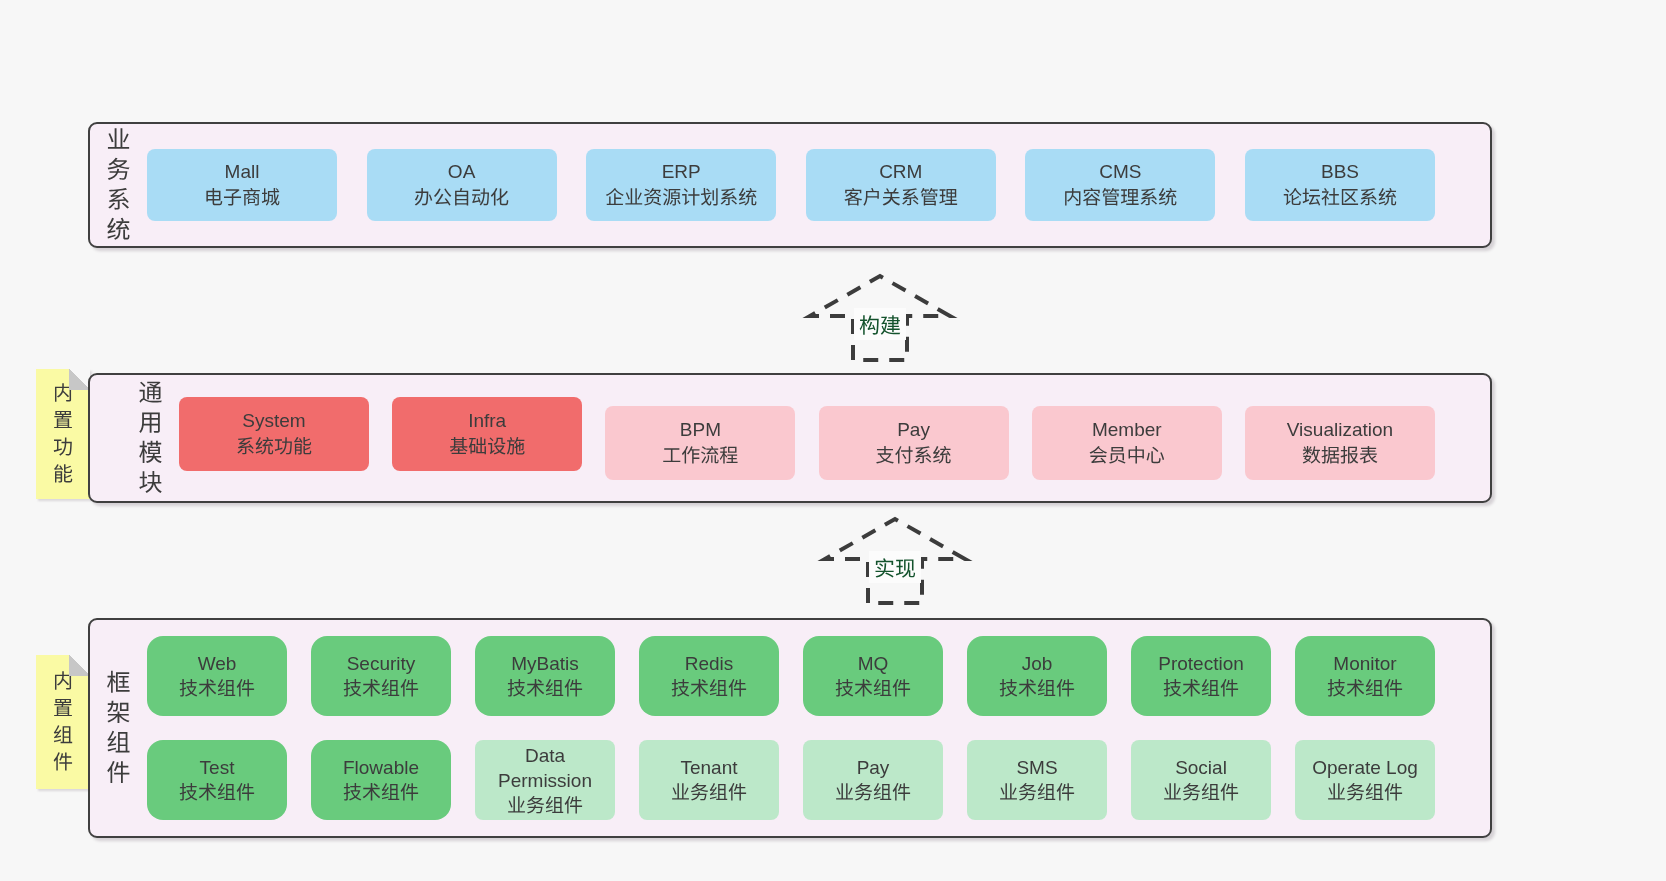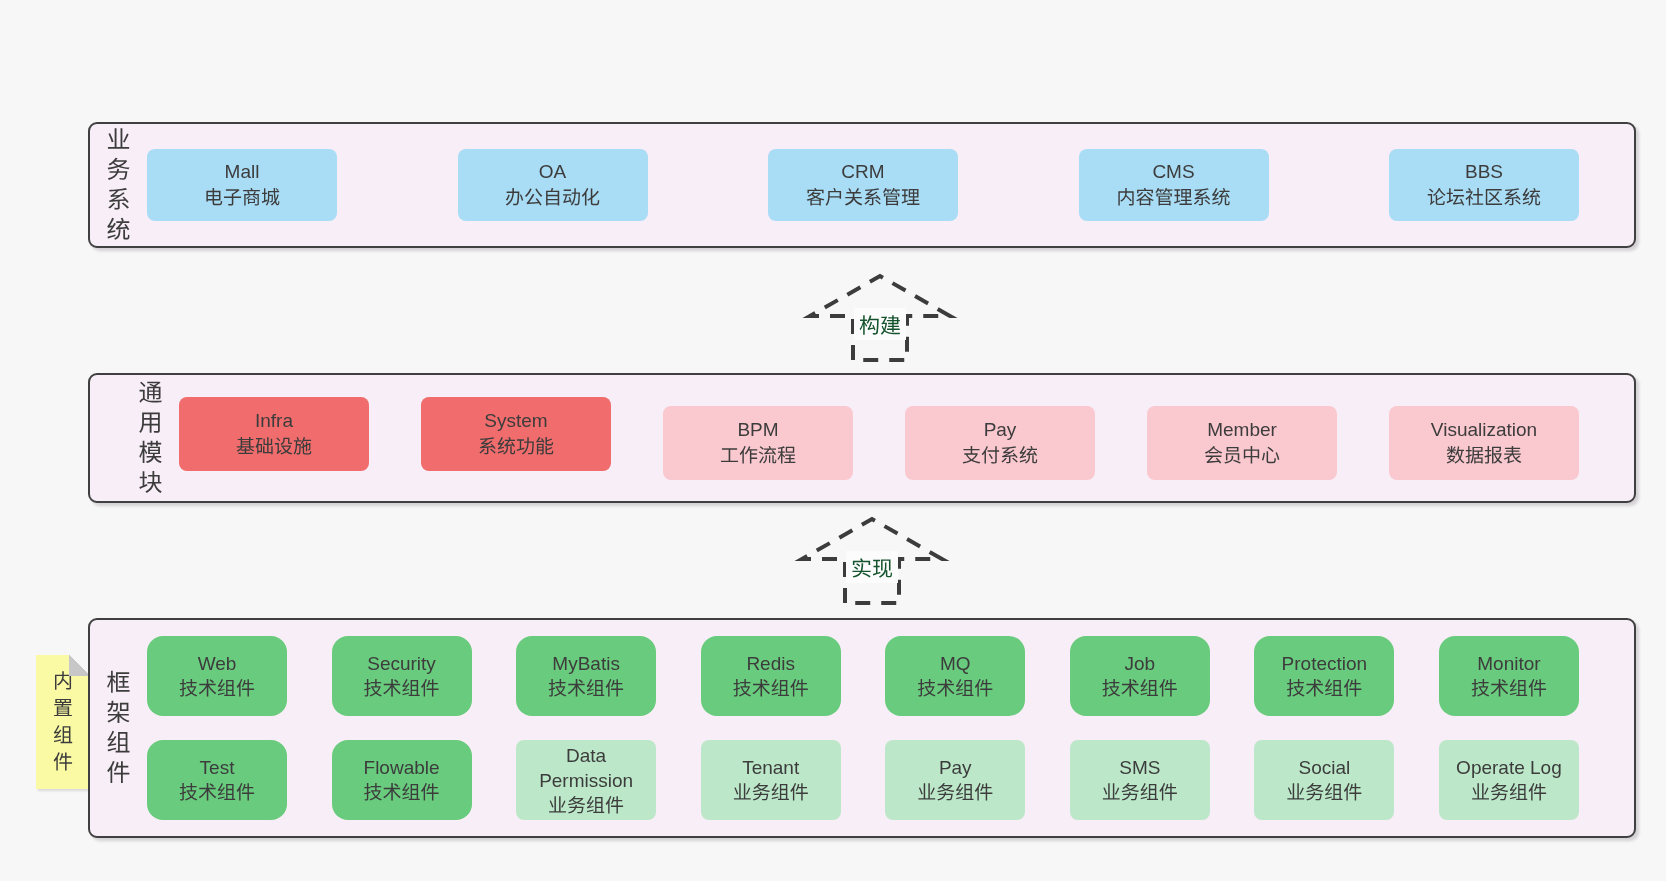--- a/index.html
+++ b/index.html
@@ -13,21 +13,21 @@
     height: 881px;
     background: #f7f7f7;
     overflow: hidden;
     color: #3c3c3c;
   }
 
   
   .panel {
     position: absolute;
     left: 88px;
-    width: 1548px;
+    width: 1404px;
     background: #f8eef7;
     border: 2px solid #404040;
     border-radius: 9px;
     box-sizing: border-box;
     display: flex;
     z-index: 1;
     box-shadow: 3px 3px 3px rgba(60, 40, 60, 0.18);
   }
   #panel-business   { top: 122px; height: 126px; }
   #panel-modules    { top: 373px; height: 130px; padding-left: 32px; }
@@ -108,57 +108,65 @@
   }
 
   
   .arrow {
     position: absolute;
     width: 160px;
     height: 92px;
     z-index: 2;
   }
   #arrow-build     { left: 800px; top: 270px; }
-  #arrow-implement { left: 792px; top: 513px; }
+  #arrow-implement { left: 815px; top: 513px; }
   .arrow svg { position: absolute; left: 0; top: 0; }
   .arrow-label {
     position: absolute;
     left: 50%;
     top: 38px;
     transform: translateX(-50%);
     background: #fcfcfc;
     padding: 1px 5px;
     font-size: 21px;
     color: #14532d;
     white-space: nowrap;
   }
 </style>
 </head>
 <body>
 
 <div id="diagram">
 
+  <div class="tab" id="tab-modules">
+    <div class="fold"></div>
+    <div class="vtext">内置功能</div>
+  </div>
   <div class="tab" id="tab-components">
     <div class="fold"></div>
     <div class="vtext">内置组件</div>
   </div>
 
   <div class="panel" id="panel-business">
     <div class="side-col">
       <div class="vtext">业务系统</div>
     </div>
     <div class="rows-area">
       <div class="row">
         <div class="box wide blue">
           <div>Mall</div>
           <div>电子商城</div>
         </div>
         <div class="box wide blue">
           <div>OA</div>
           <div>办公自动化</div>
+        </div>
+        <div class="box wide blue">
+          <div>ERP</div>
+          <div>企业资源计划系统</div>
         </div>
         <div class="box wide blue">
           <div>CRM</div>
           <div>客户关系管理</div>
         </div>
         <div class="box wide blue">
           <div>CMS</div>
           <div>内容管理系统</div>
         </div>
         <div class="box wide blue">
@@ -176,26 +184,26 @@
     <div class="arrow-label">构建</div>
   </div>
 
   <div class="panel" id="panel-modules">
     <div class="side-col">
       <div class="vtext">通用模块</div>
     </div>
     <div class="rows-area">
       <div class="row">
         <div class="box wide red">
+          <div>System</div>
+          <div>系统功能</div>
+        </div>
+        <div class="box wide red">
           <div>Infra</div>
           <div>基础设施</div>
-        </div>
-        <div class="box wide red">
-          <div>System</div>
-          <div>系统功能</div>
         </div>
         <div class="box wide pink">
           <div>BPM</div>
           <div>工作流程</div>
         </div>
         <div class="box wide pink">
           <div>Pay</div>
           <div>支付系统</div>
         </div>
         <div class="box wide pink">

